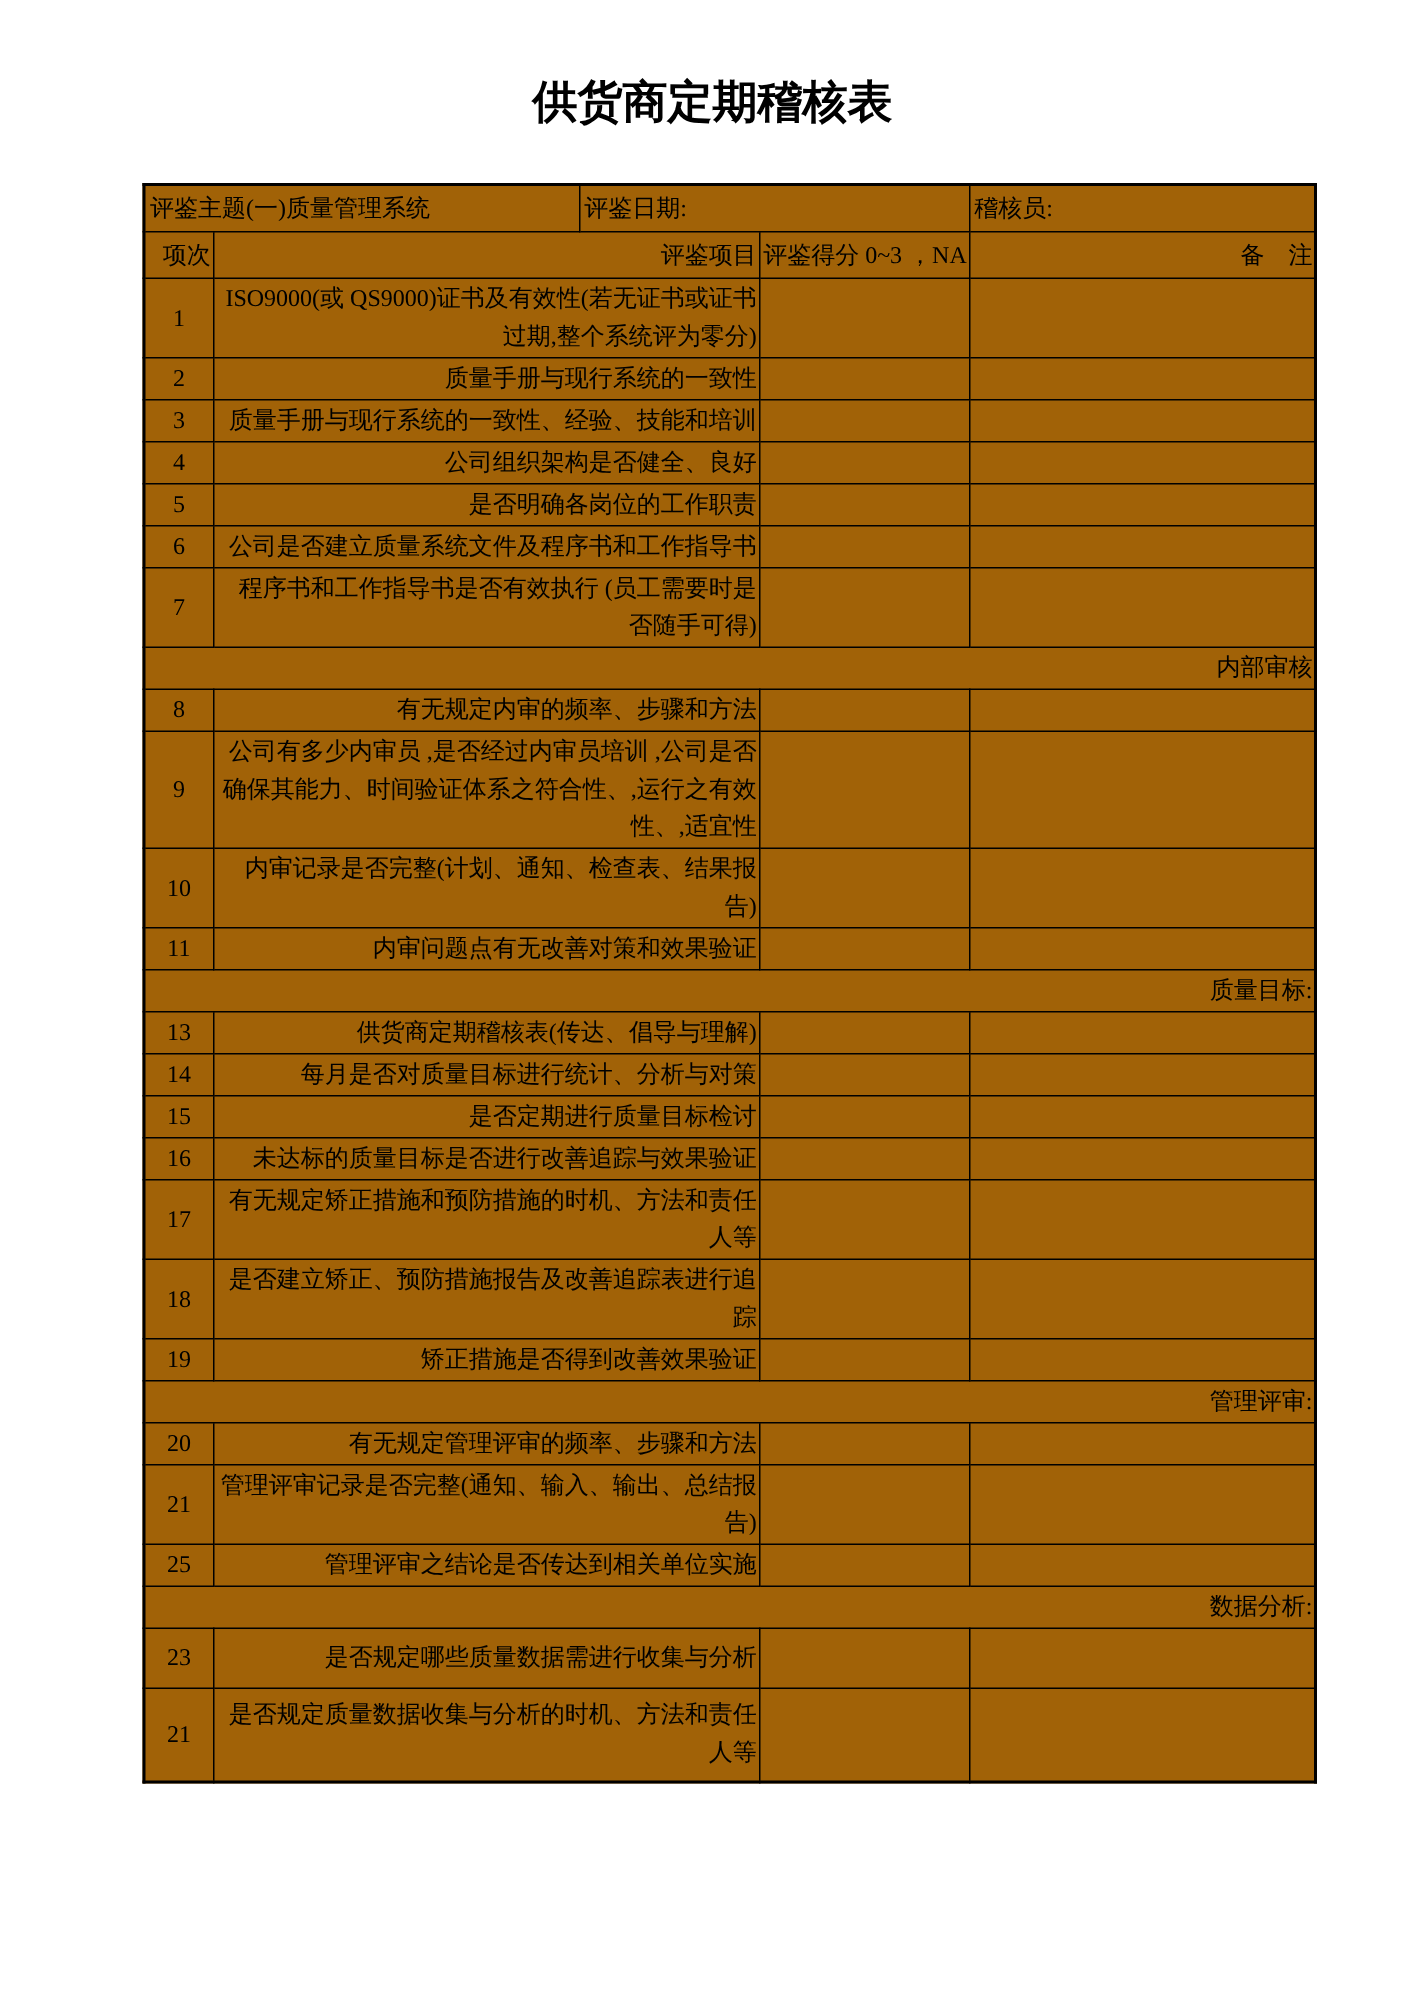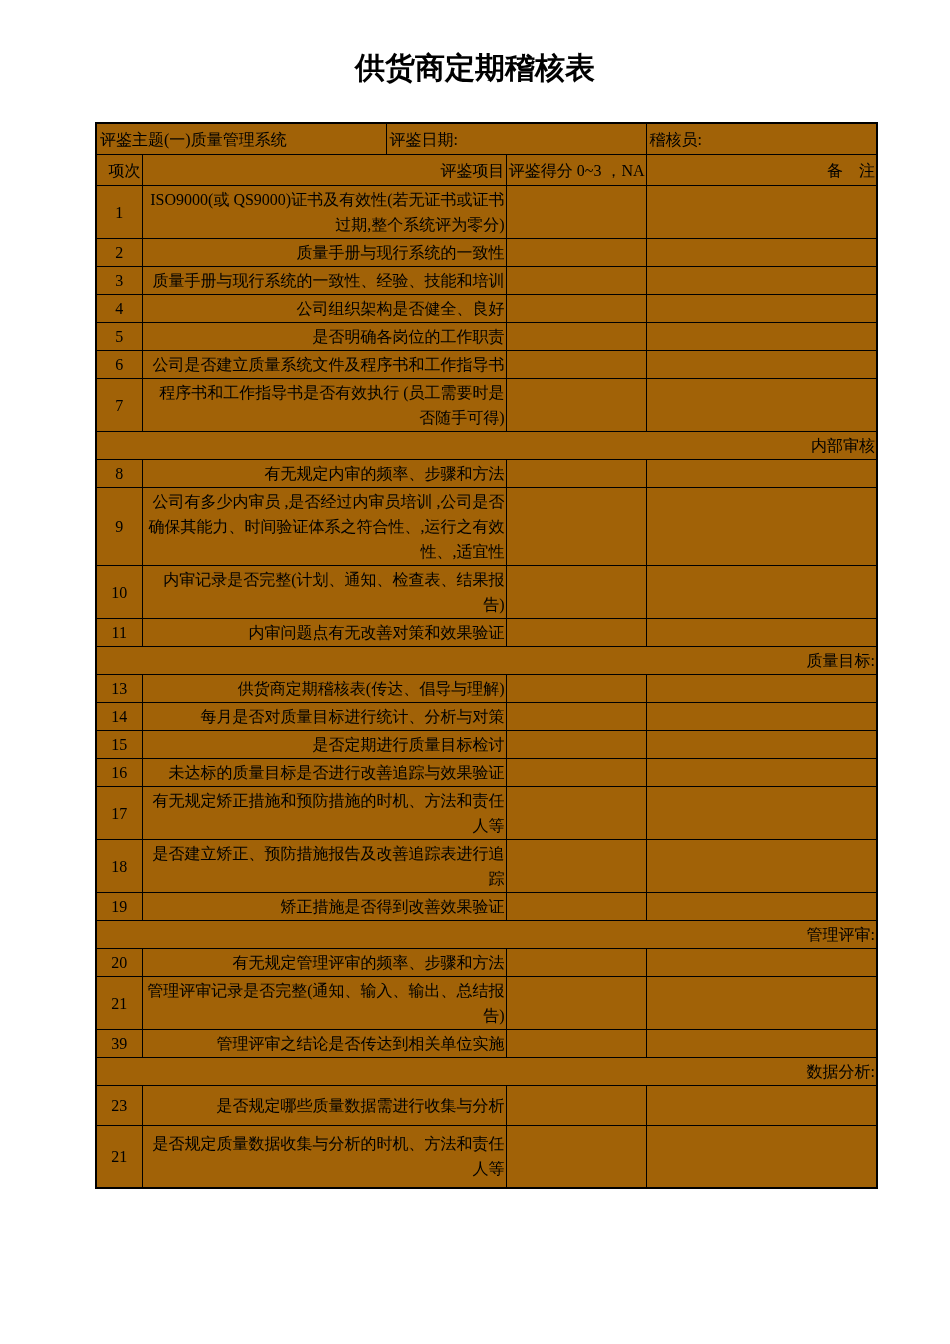--- a/index.html
+++ b/index.html
@@ -173,21 +173,21 @@
             <td></td>
             <td></td>
           </tr>
           <tr>
             <td class="c-no">21</td>
             <td class="c-item" colspan="2">管理评审记录是否完整(通知、输入、输出、总结报告)</td>
             <td></td>
             <td></td>
           </tr>
           <tr>
-            <td class="c-no">39</td>
+            <td class="c-no">25</td>
             <td class="c-item" colspan="2">管理评审之结论是否传达到相关单位实施</td>
             <td></td>
             <td></td>
           </tr>
           <tr class="section-row">
             <td colspan="5">数据分析:</td>
           </tr>
           <tr>
             <td class="c-no">23</td>
             <td class="c-item" colspan="2">是否规定哪些质量数据需进行收集与分析</td>

